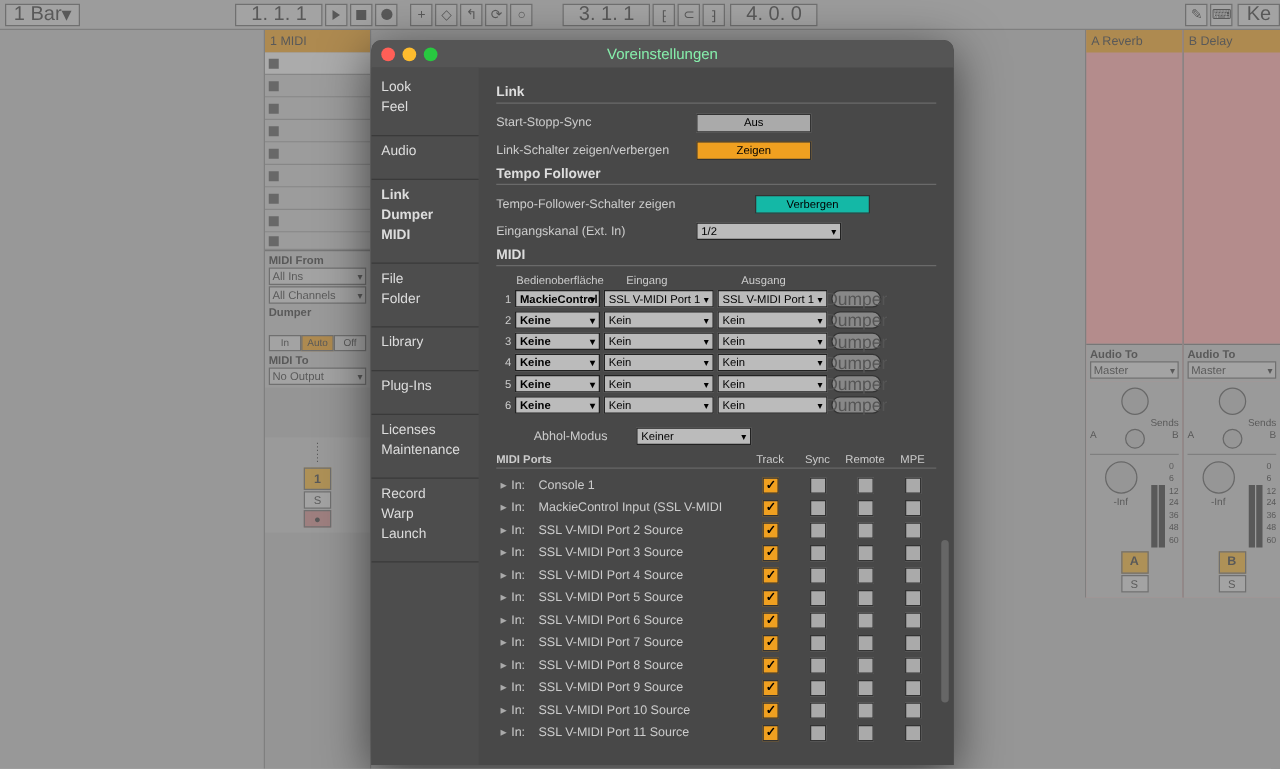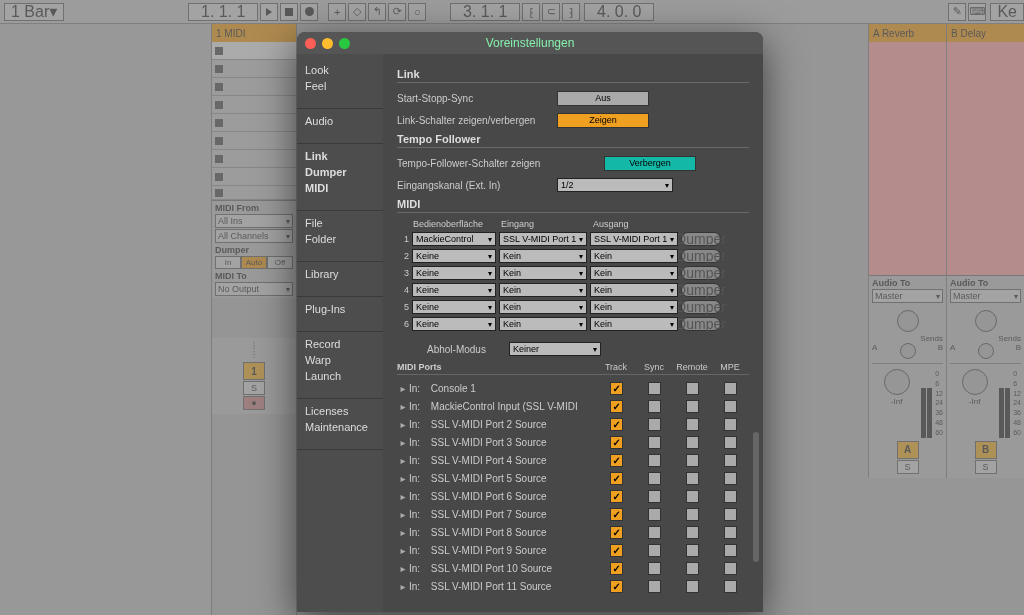--- a/index.html
+++ b/index.html
@@ -22,21 +22,21 @@
 .browser-col { width:212px; background:#bfbfbf; height:100%; border-right:1px solid #888;}
 .track { width:85px; background:#b8b8b8; border-right:1px solid #888; display:flex; flex-direction:column; }
 .track-head { height:18px; background:#f0a020; display:flex; align-items:center; padding:0 4px; font-size:10px; }
 .return-head { height:18px; background:#f0a020; padding:0 4px; font-size:10px; display:flex; align-items:center;}
 .clip-slot { height:18px; border-bottom:1px solid #999; background:#c8c8c8; display:flex; align-items:center;}
 .slot-stop { width:8px; height:8px; background:#555; margin-left:3px;}
 .track-sect { border-top:1px solid #777; padding:2px 3px; font-size:9px; background:#c4c4c4;}
 .track-sect .label { font-weight:bold; margin-bottom:1px;}
 .small-select { width:100%; height:14px; border:1px solid #666; background:#d8d8d8; font-size:9px; display:flex; align-items:center; padding:0 2px; position:relative;}
 .small-select::after { content:"▾"; position:absolute; right:2px; font-size:8px;}
-.mon-row { display:flex; gap:0; margin-top:1px;}
+.mon-row { display:flex; gap:0; margin-top:13px;}
 .mon-btn { flex:1; border:1px solid #666; height:13px; font-size:8px; display:flex; align-items:center; justify-content:center; background:#d8d8d8;}
 .mon-btn.on { background:#f0a020;}
 .mixer { padding:3px; font-size:8px; background:#c4c4c4;}
 .knob { width:22px; height:22px; border:1px solid #555; border-radius:50%; margin:2px auto; background:#bbb;}
 .track-num-box { width:22px; height:18px; background:#f0b030; border:1px solid #666; display:flex; align-items:center; justify-content:center; font-weight:bold; font-size:10px; margin:3px auto 1px;}
 .solo-box { width:22px; height:14px; border:1px solid #666; background:#d8d8d8; font-size:9px; display:flex; align-items:center; justify-content:center; margin:1px auto;}
 .main-area { flex:1; background:#bbb; padding:8px;}
 .return-tracks { position:absolute; right:0; top:24px; display:flex; z-index:1;}
 .return-track { width:78px; background:#fca5a5; border-left:1px solid #888;}
 .ret-body { height:233px;}
@@ -65,21 +65,21 @@
 .val-btn.cyan { background:#14b8a6; color:#000;margin-left:47px;}
 .val-btn.gray { background:#aaa; color:#000;}
 .dd { height:14px; border:1px solid #222; background:#bbb; color:#000; font-size:9px; padding:0 3px; display:flex; align-items:center; position:relative;}
 .dd::after{content:"▾"; position:absolute; right:3px; font-size:8px;}
 
 .midi-hdr { display:flex; font-size:9px; color:#ccc; margin:2px 0 2px 16px;}
 .midi-hdr .c1{width:88px;} .midi-hdr .c2{width:92px;} .midi-hdr .c3{width:92px;}
 .midi-row { display:flex; align-items:center; height:16px; margin-bottom:1px;}
 .midi-row .idx { width:12px; font-size:9px; color:#ccc; text-align:right; margin-right:3px;}
 .midi-row .dd { margin-right:3px;}
-.midi-row .dd.n1{width:84px;} .midi-row .dd.n2{width:88px;} .midi-row .dd.n3{width:88px;}
+.midi-row .dd.n1{width:68px;font-weight:bold;} .midi-row .dd.n2{width:88px;} .midi-row .dd.n3{width:88px;}
 .midi-row .dump { width:40px; height:14px; border:1px solid #333; background:#888; color:#555; font-size:14px; display:flex; align-items:center; justify-content:center; border-radius:7px;}
 
 .ports-head { display:flex; font-size:9px; color:#ccc; border-bottom:1px solid #666; padding-bottom:2px; margin-top:2px;}
 .ports-head .pn{ width:200px; font-weight:bold;} .ports-head .pc{ width:38px; text-align:center;}
 .port-row { display:flex; align-items:center; height:18px; font-size:10px; color:#ccc;}
 .port-row .arrow{ width:12px; text-align:center; color:#aaa;}
 .port-row .dir{ width:22px;}
 .port-row .pname{ width:168px; white-space:nowrap; overflow:hidden;}
 .port-row .chk{ width:38px; display:flex; justify-content:center;}
 .cbox { width:13px; height:13px; border:1px solid #333; background:#aaa; display:flex; align-items:center; justify-content:center; font-size:10px;}
@@ -286,27 +286,27 @@
           <div class="side-item">File</div>
           <div class="side-item">Folder</div>
         </div>
         <div class="side-group">
           <div class="side-item">Library</div>
         </div>
         <div class="side-group">
           <div class="side-item">Plug-Ins</div>
         </div>
         <div class="side-group">
+          <div class="side-item">Licenses</div>
+          <div class="side-item">Maintenance</div>
+        </div>
+        <div class="side-group">
           <div class="side-item">Record</div>
           <div class="side-item">Warp</div>
           <div class="side-item">Launch</div>
-        </div>
-        <div class="side-group">
-          <div class="side-item">Licenses</div>
-          <div class="side-item">Maintenance</div>
         </div>
       </div>
     <div class="prefs-main">
 
       <div class="sect-head">Link</div>
       <div class="form-row">
         <div class="flabel">Start-Stopp-Sync</div>
         <div class="val-btn gray">Aus</div>
       </div>
       <div class="form-row">

